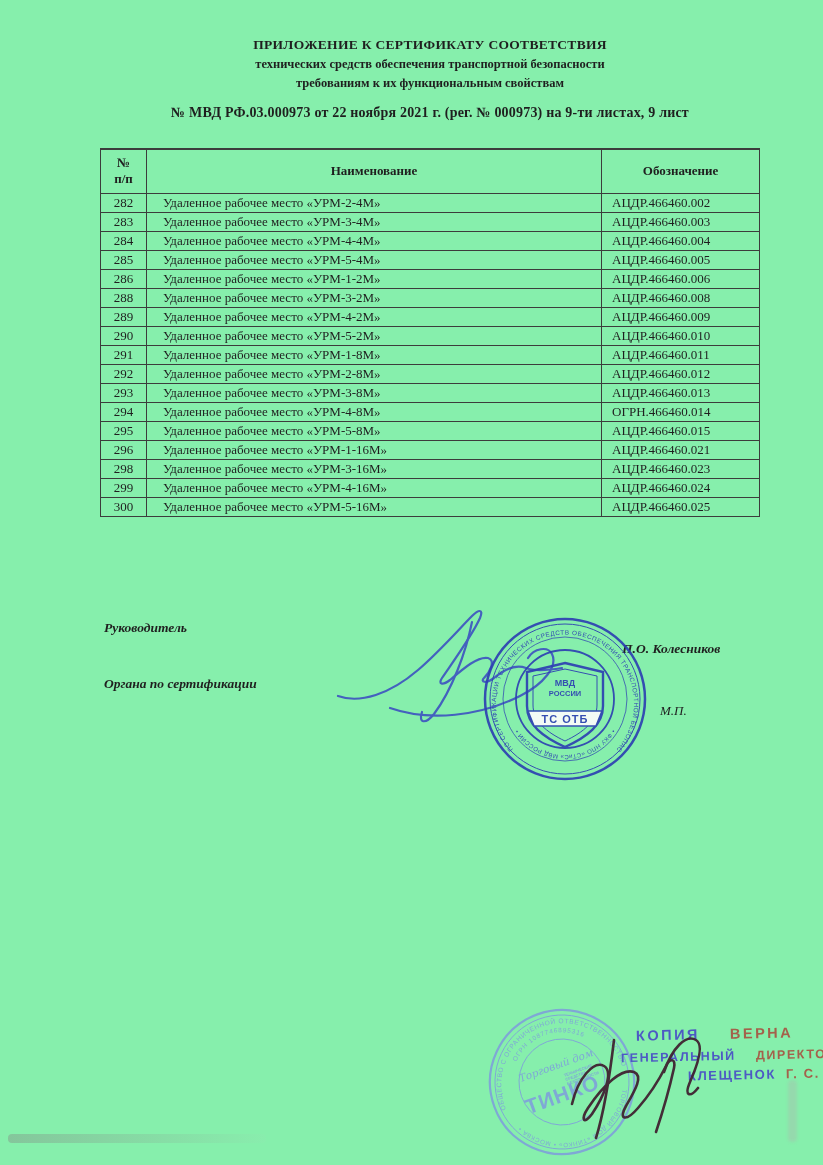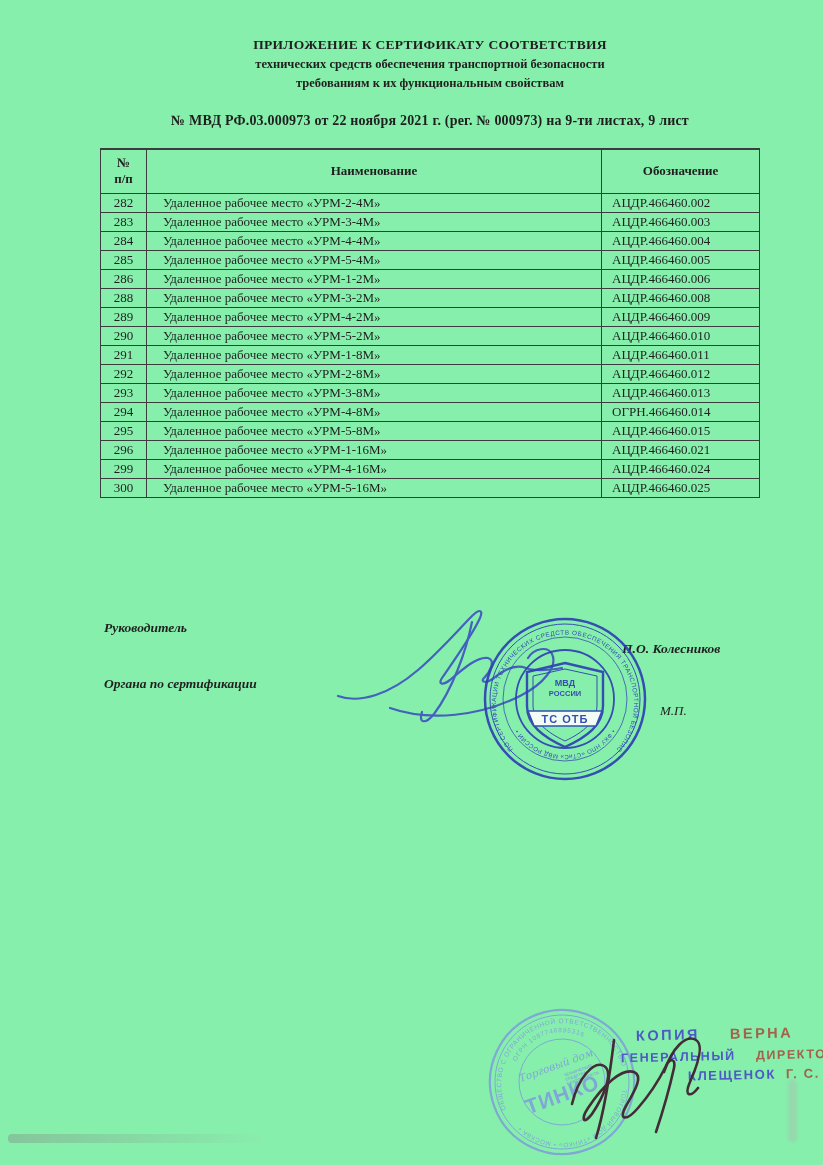--- a/index.html
+++ b/index.html
@@ -6,21 +6,21 @@
   html,body { background:#ffffff; }
   .page {
     position:relative; width:823px; height:1165px; overflow:hidden;
     background:#86efac; font-family:"Liberation Serif", serif; color:var(--ink,#1f1f1f);
   }
   
   .hdr { position:absolute; left:100px; width:660px; text-align:center; font-weight:bold; }
   .hdr-1 { top:37px; font-size:13.5px; letter-spacing:.3px; }
   .hdr-2 { top:57px; font-size:12.5px; }
   .hdr-3 { top:76px; font-size:12.5px; }
-  .hdr-num { top:105px; font-size:14px; letter-spacing:.2px;margin-top:8px; }
+  .hdr-num { top:105px; font-size:14px; letter-spacing:.2px; }
   
   table.items {
     position:absolute; left:100px; top:148px; width:660px;
     border-collapse:collapse; font-size:13px;
   }
   table.items, table.items th, table.items td { border:1px solid var(--border,#3c3c3c); }
   table.items { border-top:2.5px solid var(--border,#3c3c3c); }
   table.items thead th {
     font-weight:bold; text-align:center; vertical-align:middle;
     height:44px; font-size:13px; border-bottom:1.5px solid var(--border,#3c3c3c);
@@ -143,20 +143,25 @@
         </tr>
         <tr>
           <td>295</td>
           <td>Удаленное рабочее место «УРМ-5-8М»</td>
           <td>АЦДР.466460.015</td>
         </tr>
         <tr>
           <td>296</td>
           <td>Удаленное рабочее место «УРМ-1-16М»</td>
           <td>АЦДР.466460.021</td>
+        </tr>
+        <tr>
+          <td>298</td>
+          <td>Удаленное рабочее место «УРМ-3-16М»</td>
+          <td>АЦДР.466460.023</td>
         </tr>
         <tr>
           <td>299</td>
           <td>Удаленное рабочее место «УРМ-4-16М»</td>
           <td>АЦДР.466460.024</td>
         </tr>
         <tr>
           <td>300</td>
           <td>Удаленное рабочее место «УРМ-5-16М»</td>
           <td>АЦДР.466460.025</td>

